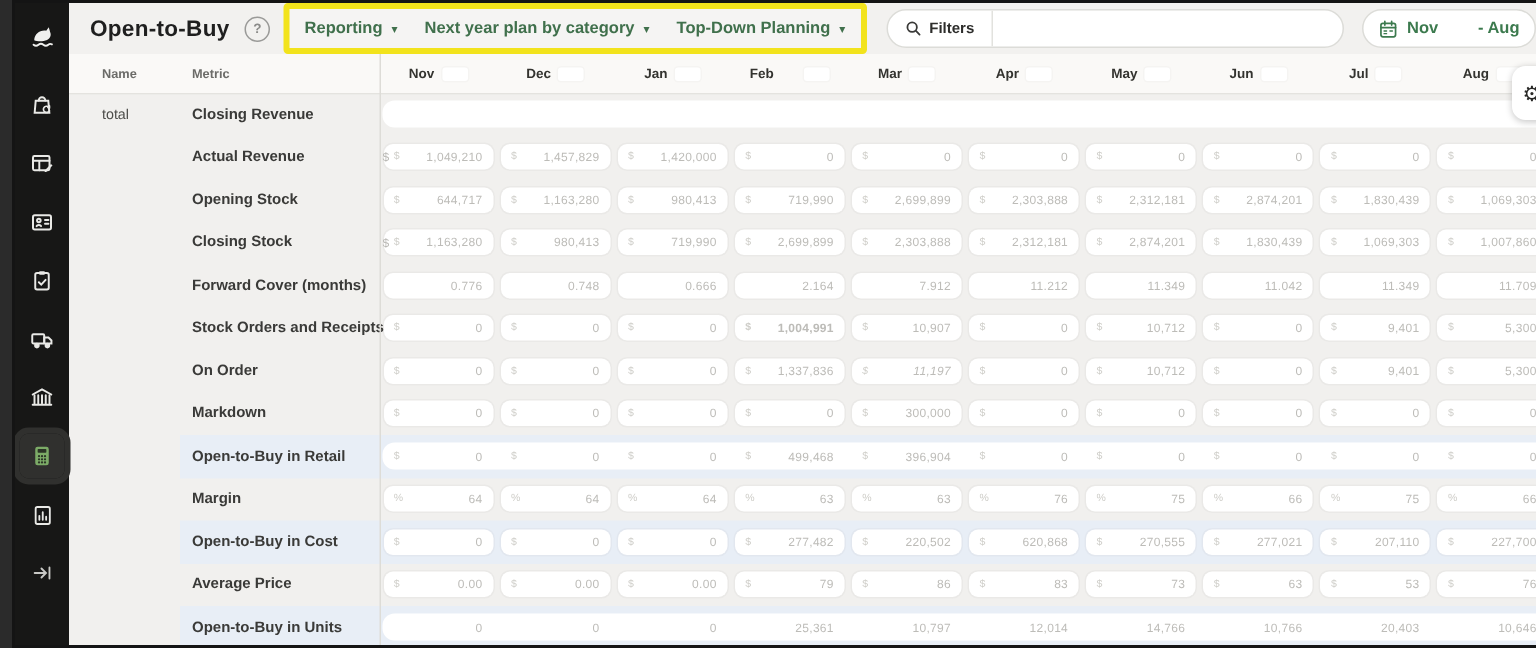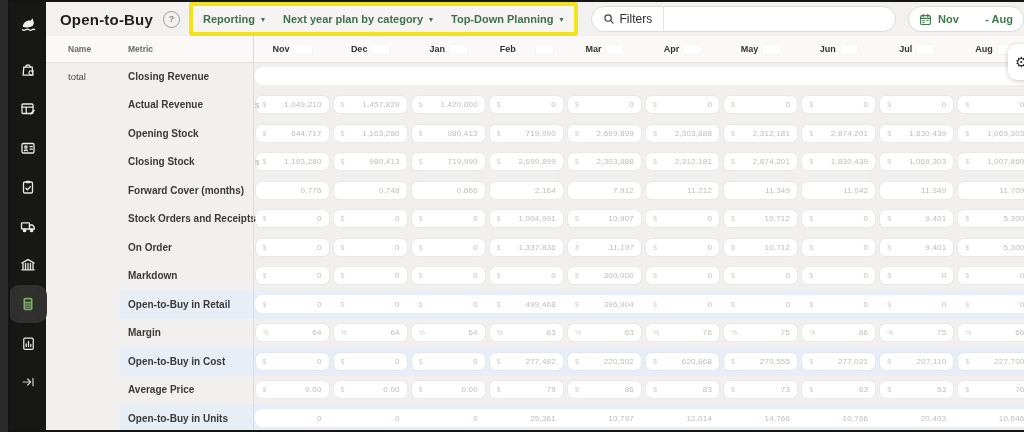--- a/index.html
+++ b/index.html
@@ -20,21 +20,21 @@
   .help{margin-left:10px;width:15px;height:15px;border:1.4px solid #9a9a98;border-radius:50%;
     display:flex;align-items:center;justify-content:center;font-size:9px;font-weight:700;color:#8b8b89;flex:0 0 auto;}
   .ddgroup{margin-left:9px;display:flex;align-items:center;gap:18px;border:4px solid #f2e31c;
     border-radius:3px;padding:3px 10px;height:20px;background:rgba(255,255,255,.25);flex:0 0 auto;}
   .dd{display:flex;align-items:center;gap:6px;cursor:pointer;white-space:nowrap;}
   .dd .lbl{font-size:11px;font-weight:700;color:#40704c;}
   .dd .caret{font-size:8px;color:#40704c;}
   .filters{flex:1;margin-left:13px;height:24px;background:#fff;border:1px solid #dcdcd8;
     border-radius:13px;display:flex;align-items:center;overflow:hidden;min-width:0;}
   .filters .seg{display:flex;align-items:center;gap:5px;padding:0 11px;height:100%;border-right:1px solid #e2e2de;}
-  .filters .seg span{font-size:12px;font-weight:400;color:#2d2d2b;}
+  .filters .seg span{font-size:10px;font-weight:700;color:#2d2d2b;}
   .datebtn{margin:0 10px 0 12px;width:116px;height:26px;background:#fff;border:1px solid #dcdcd8;
     border-radius:14px;display:flex;align-items:center;padding:0 10px;gap:6px;flex:0 0 auto;box-sizing:border-box;}
   .datebtn .d1{font-size:11px;font-weight:700;color:#3c7a4e;}
   .datebtn .d2{font-size:11px;font-weight:700;color:#3c7a4e;margin-left:auto;}
   
   .grid{display:grid;grid-template-columns:74px 133px repeat(10,78.1px);}
   .thead{position:absolute;left:36px;top:34px;width:988px;height:26px;background:#faf9f7;
     border-bottom:1px solid #e4e3df;align-items:center;z-index:4;}
   .thead .h{font-size:8.5px;font-weight:700;color:#6b6b68;}
   .thead .hname{padding-left:22px;}
@@ -548,21 +548,21 @@
             <span class="pfx">$</span>
             <span class="val">0</span>
           </div>
         </div>
         <div class="cellwrap" style="grid-column: 5;">
           <div class="pill">
             <span class="pfx">$</span>
             <span class="val">0</span>
           </div>
         </div>
-        <div class="cellwrap" style="grid-column: 6;">
+        <div class="cellwrap" style="grid-column: 6; font-weight: bold;">
           <div class="pill">
             <span class="pfx">$</span>
             <span class="val">1,004,991</span>
           </div>
         </div>
         <div class="cellwrap" style="grid-column: 7;">
           <div class="pill">
             <span class="pfx">$</span>
             <span class="val">10,907</span>
           </div>

